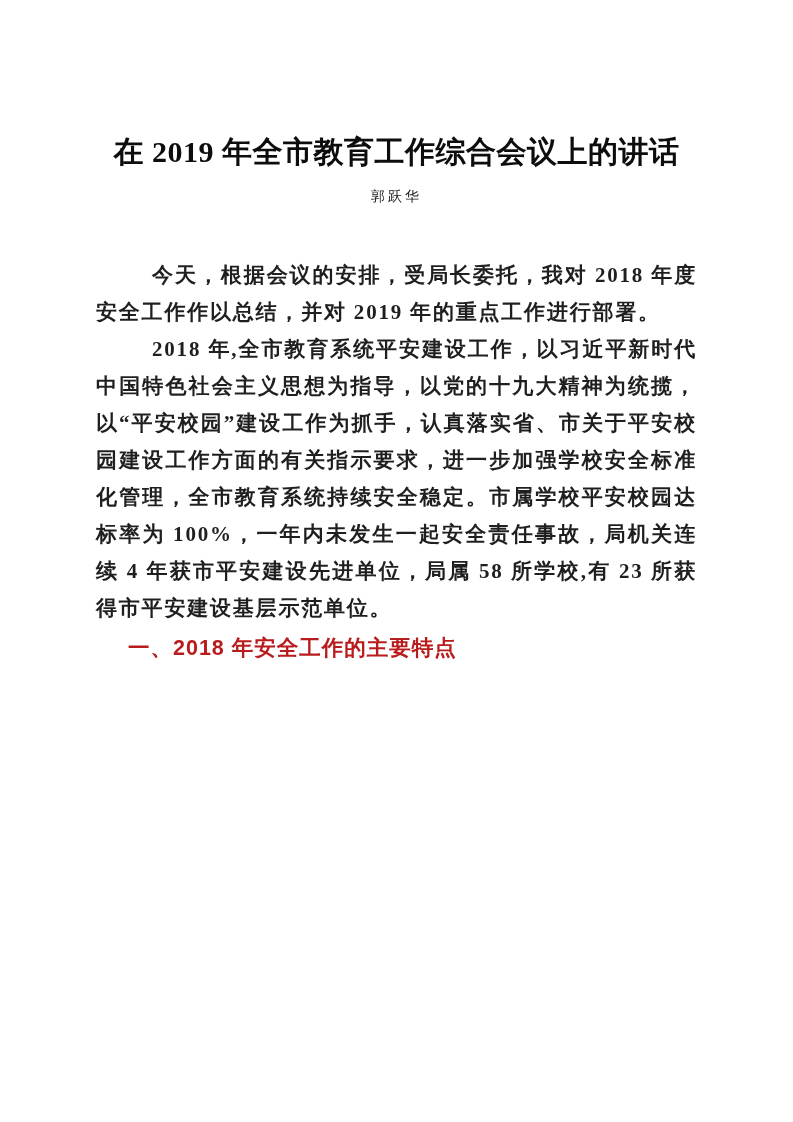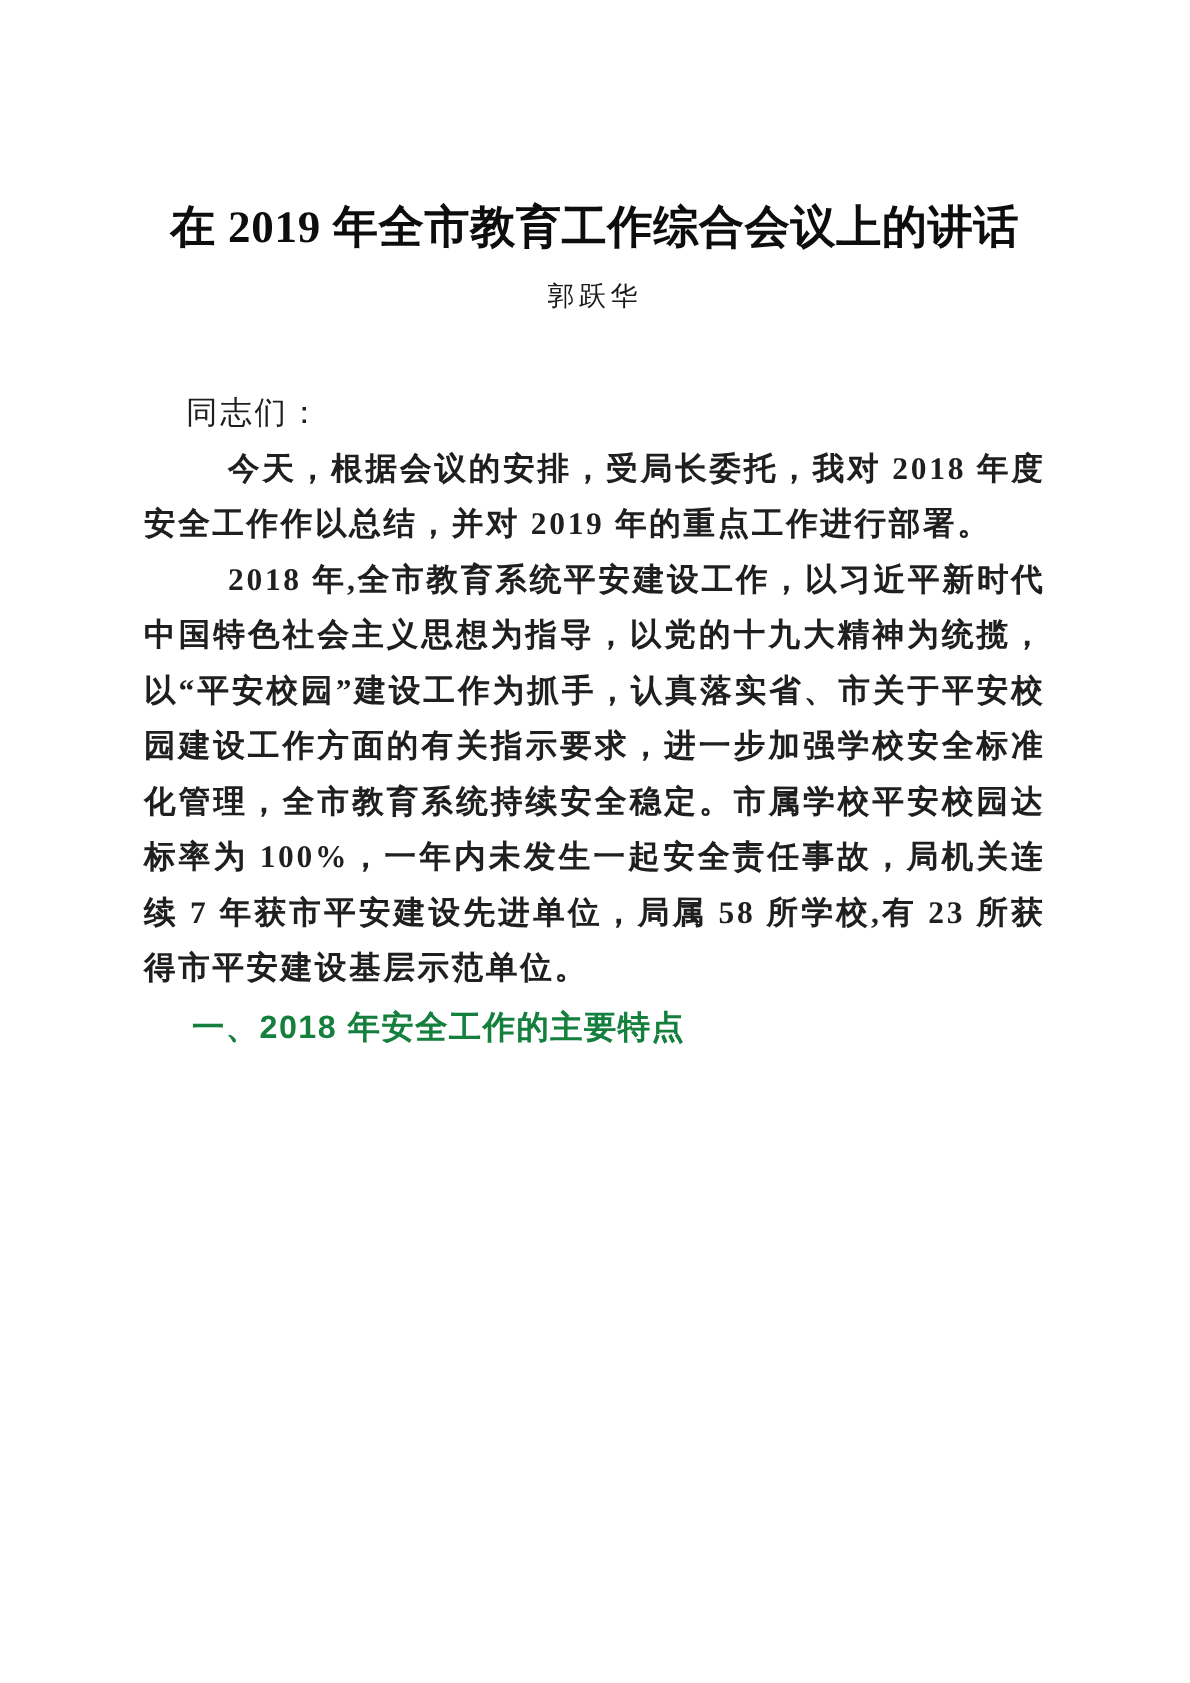--- a/index.html
+++ b/index.html
@@ -26,21 +26,21 @@
     font-weight: bold;
     font-size: 30px;
     line-height: 44px;
     text-align: center;
     letter-spacing: 0.5px;
     color: #0d0d0d;
     white-space: nowrap;
   }
   .doc-author {
     margin-top: 10px;
-    font-size: 18px;
+    font-size: 14px;
     line-height: 26px;
     text-align: center;
     letter-spacing: 3px;
     color: #1a1a1a;
   }
   .doc-body {
     margin-top: 47px;
     font-size: 21px;
     line-height: 37px;
     letter-spacing: 1.8px;
@@ -56,39 +56,38 @@
     text-indent: 56px;
     font-weight: bold;
   }
   .section-heading {
     margin: 3px 0 0 0;
     text-indent: 32px;
     font-family: "Liberation Sans", "DejaVu Sans", sans-serif;
     font-weight: bold;
     font-size: 21.5px;
     letter-spacing: 1px;
-    color: #15803d;
+    color: #b91c1c;
   }
 </style>
 </head>
 <body>
 
 <div class="page">
   <div class="content">
 
     <div class="doc-title">在 2019 年全市教育工作综合会议上的讲话</div>
 
     <div class="doc-author">郭跃华</div>
 
     <div class="doc-body">
 
-      <p class="salutation">同志们：</p>
 
       <p class="para">今天，根据会议的安排，受局长委托，我对 2018 年度安全工作作以总结，并对 2019 年的重点工作进行部署。</p>
 
-      <p class="para">2018 年,全市教育系统平安建设工作，以习近平新时代中国特色社会主义思想为指导，以党的十九大精神为统揽，以“平安校园”建设工作为抓手，认真落实省、市关于平安校园建设工作方面的有关指示要求，进一步加强学校安全标准化管理，全市教育系统持续安全稳定。市属学校平安校园达标率为 100%，一年内未发生一起安全责任事故，局机关连续 7 年获市平安建设先进单位，局属 58 所学校,有 23 所获得市平安建设基层示范单位。</p>
+      <p class="para">2018 年,全市教育系统平安建设工作，以习近平新时代中国特色社会主义思想为指导，以党的十九大精神为统揽，以“平安校园”建设工作为抓手，认真落实省、市关于平安校园建设工作方面的有关指示要求，进一步加强学校安全标准化管理，全市教育系统持续安全稳定。市属学校平安校园达标率为 100%，一年内未发生一起安全责任事故，局机关连续 4 年获市平安建设先进单位，局属 58 所学校,有 23 所获得市平安建设基层示范单位。</p>
 
       <p class="section-heading">一、2018 年安全工作的主要特点</p>
 
 
     </div>
   </div>
 </div>
 
 </body></html>

